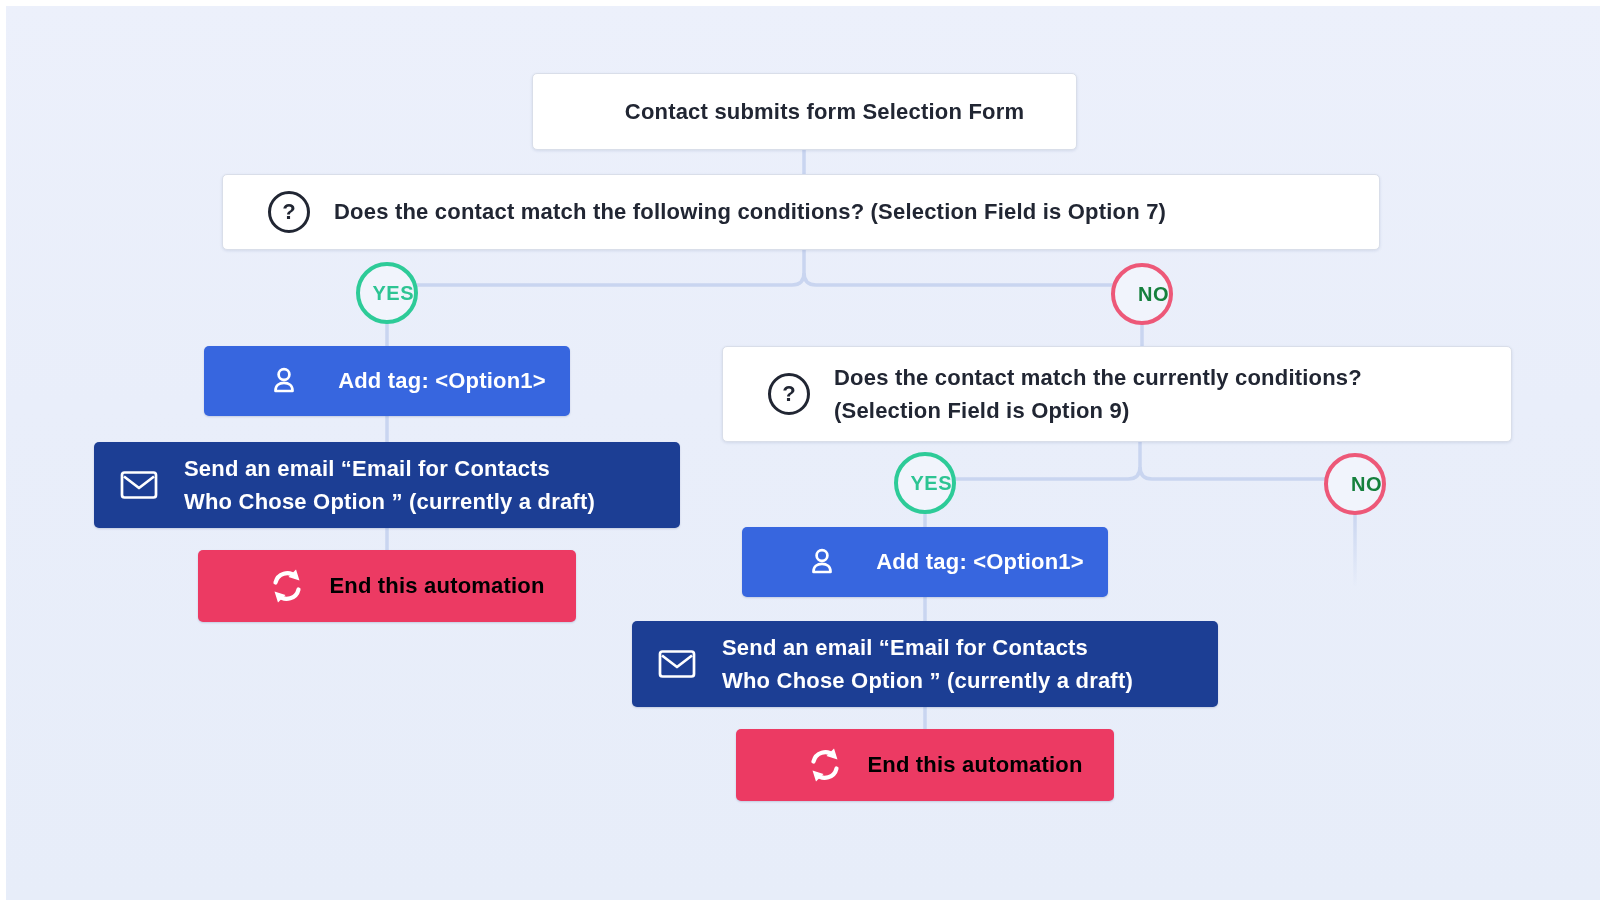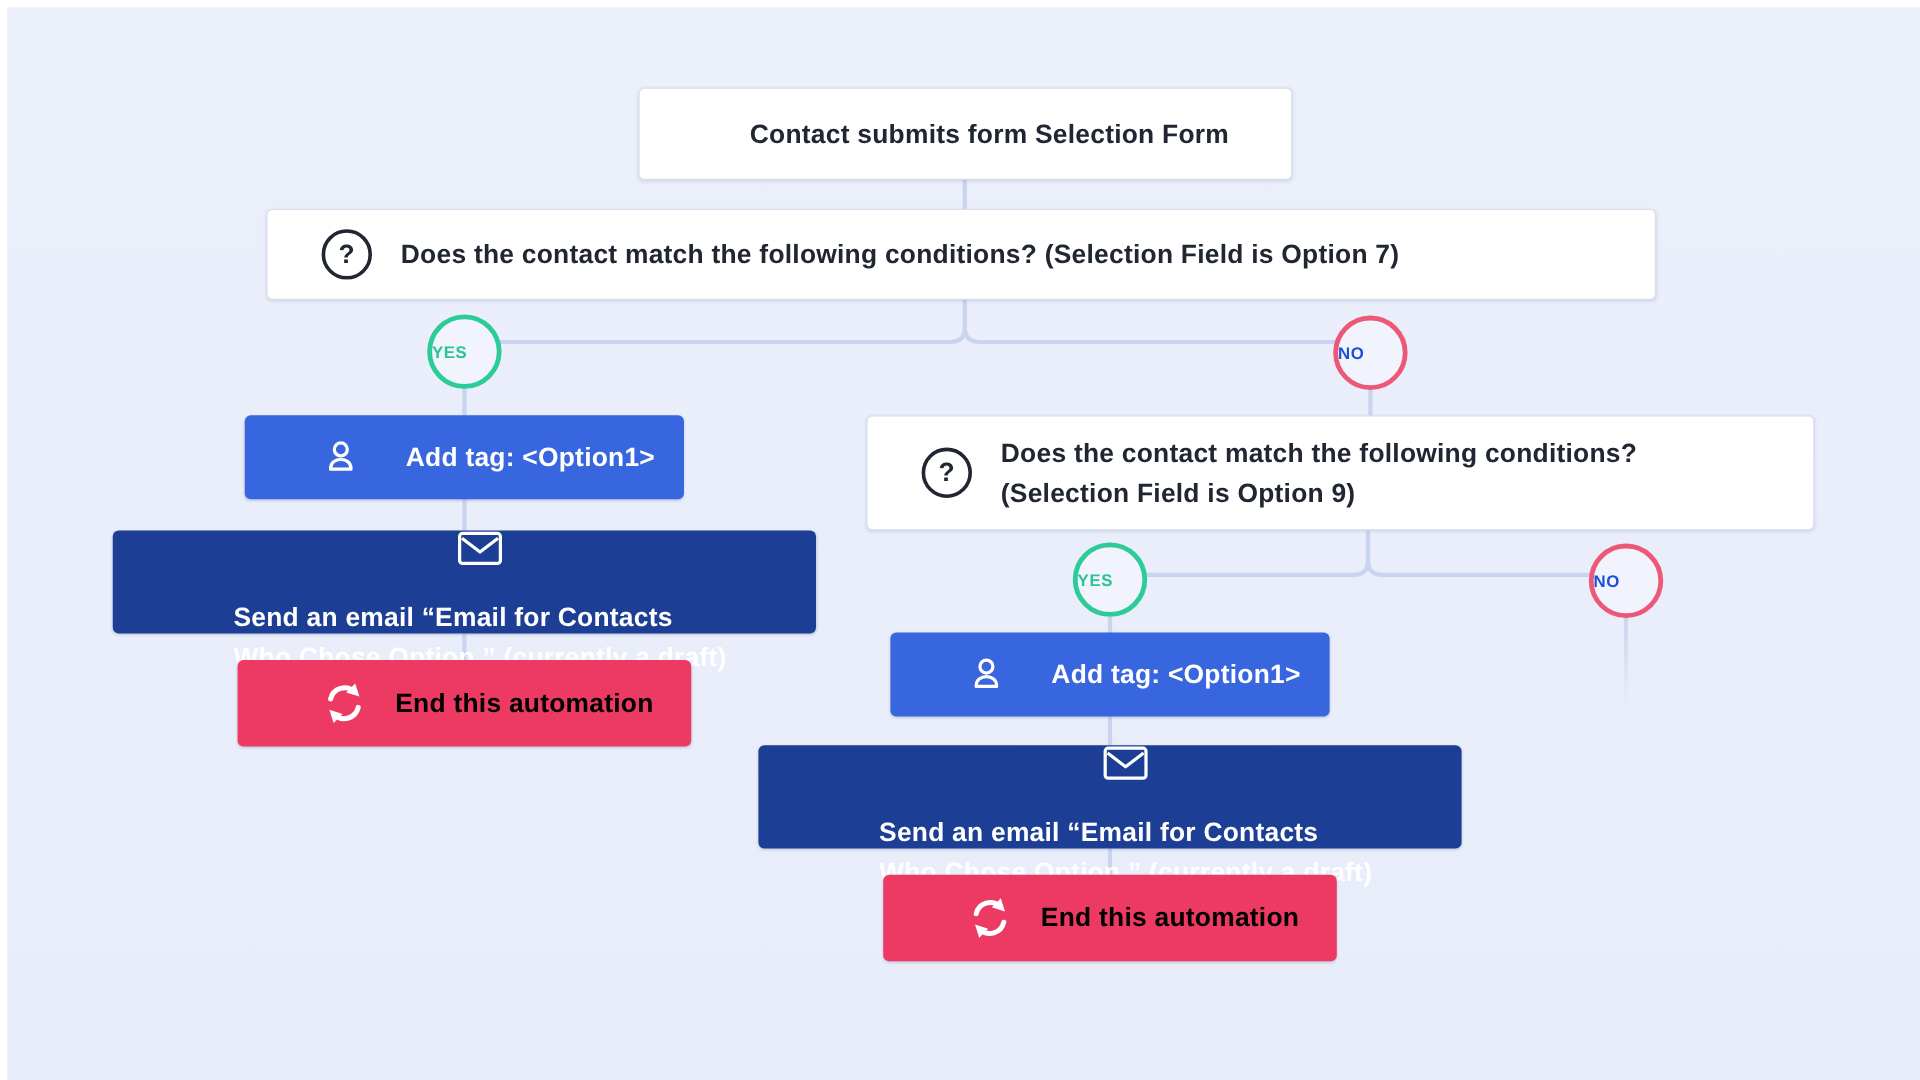--- a/index.html
+++ b/index.html
@@ -27,40 +27,40 @@
   .node.white{
     background:#FFFFFF;border:1px solid #D9DEE9;color:#212633;
     box-shadow:0 1px 3px rgba(45,65,120,.12);
   }
   .node.blue{background:#3766DF;color:#fff;box-shadow:0 1px 2px rgba(30,50,110,.18);gap:38px;}
   .node.navy{background:#1C3E94;color:#fff;box-shadow:0 1px 2px rgba(30,50,110,.18);}
   .node.pink{background:#EC3A63;color:#000000;box-shadow:0 1px 2px rgba(30,50,110,.18);}
 
   .center-content{justify-content:center;gap:24px;}
   .left-content{justify-content:flex-start;padding-left:45px;gap:24px;}
-  .email-content{justify-content:flex-start;padding-left:26px;gap:26px;flex-direction:column;}
+  .email-content{justify-content:flex-start;padding-left:26px;gap:26px;}
 
   .two-line{display:flex;flex-direction:column;line-height:33px;}
   .one-line{line-height:24px;}
 
   .qicon{
     flex:0 0 auto;width:36px;height:36px;border:3px solid #212633;border-radius:50%;
     display:flex;align-items:center;justify-content:center;
     font-size:22px;font-weight:800;color:#212633;line-height:1;
   }
   .icon-svg{flex:0 0 auto;display:block;}
 
   .branch-badge{
     position:absolute;width:62px;height:62px;border-radius:50%;
     background:#F1F4FC;box-sizing:border-box;
-    display:flex;align-items:center;justify-content:flex-start;
-    font-size:14px;font-weight:700;letter-spacing:.5px;
+    display:flex;align-items:center;justify-content:flex-end;
+    font-size:20px;font-weight:700;letter-spacing:.5px;
   }
   .badge-yes{border:4.5px solid #2DCB98;color:#2DC493;}
-  .badge-no{border:4.5px solid #ED5878;color:#1d4ed8;}
+  .badge-no{border:4.5px solid #ED5878;color:#15803d;}
 </style>
 </head>
 <body>
 
 <div class="canvas">
 
   <svg class="connectors" width="1600" height="900" viewBox="0 0 1600 900">
     <defs>
       <linearGradient id="fadeLine" gradientUnits="userSpaceOnUse" x1="1355" y1="512" x2="1355" y2="588">
         <stop offset="0" stop-color="#C9D5F0" stop-opacity="1"></stop>
@@ -125,21 +125,21 @@
       <polygon points="27,1.5 30.5,12.5 19.5,9" fill="#fff"></polygon>
       <path d="M29.5 21.5 A12 12 0 0 1 9.5 27.5" stroke="#fff" stroke-width="4.2" fill="none" stroke-linecap="round"></path>
       <polygon points="9,34.5 5.5,23.5 16.5,27" fill="#fff"></polygon>
     </svg>
     <span class="one-line">End this automation</span>
   </div>
 
   <div class="node white left-content" style="left:722px;top:346px;width:790px;height:96px;">
     <span class="qicon">?</span>
     <span class="two-line">
-      <span>Does the contact match the following conditions?</span>
+      <span>Does the contact match the currently conditions?</span>
       <span>(Selection Field is Option 9)</span>
     </span>
   </div>
 
   <div class="branch-badge badge-yes" style="left:894px;top:452px;">
     <span>YES</span>
   </div>
   <div class="branch-badge badge-no" style="left:1324px;top:453px;">
     <span>NO</span>
   </div>

